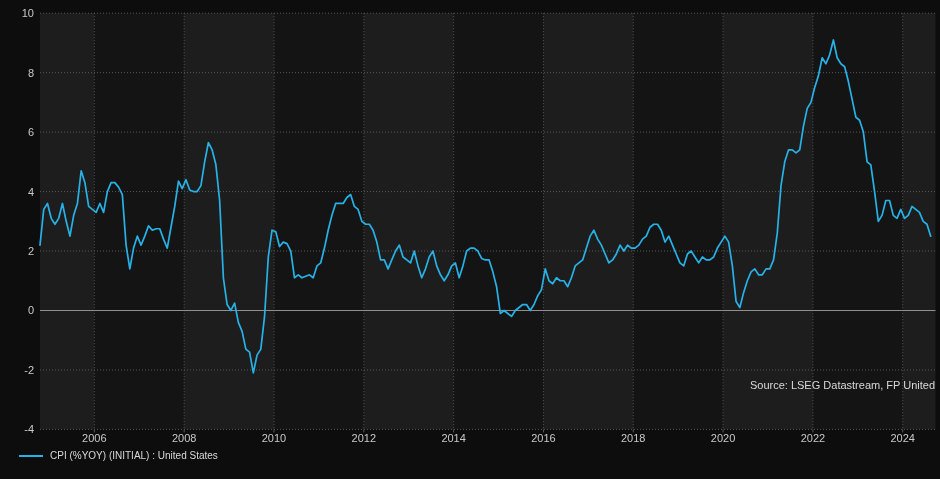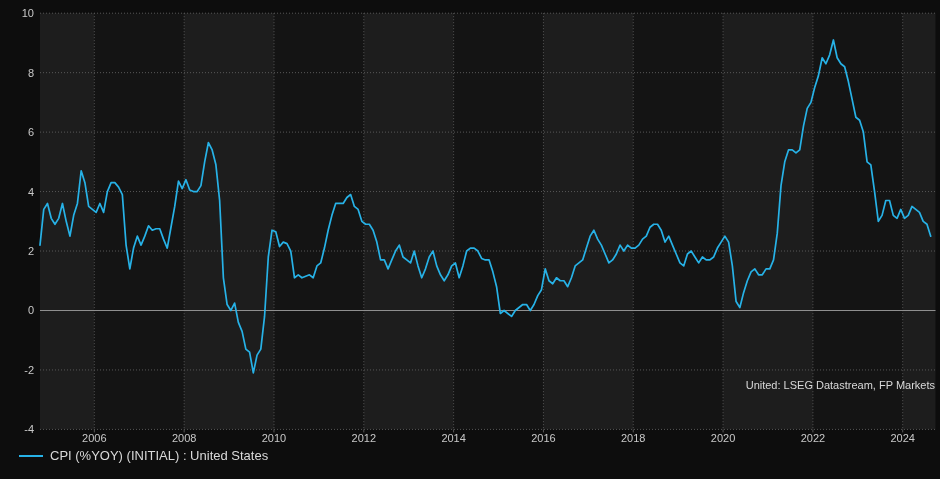--- a/index.html
+++ b/index.html
@@ -2,21 +2,21 @@
 <html><head>
 <meta charset="utf-8">
 <style>
   html,body{margin:0;padding:0;background:#0d0d0d;width:940px;height:479px;overflow:hidden;}
   #stage{position:relative;width:940px;height:395px;background:#0d0d0d;
          font-family:"Liberation Sans", sans-serif;}
   svg{position:absolute;left:0;top:0;display:block;}
   .axis-label{font-family:"Liberation Sans", sans-serif;font-size:11px;}
   #legend-row{position:absolute;left:19px;top:449px;display:flex;align-items:center;height:13px;}
   #legend-line{display:inline-block;width:24px;height:2px;margin-right:7px;}
-  #legend-text{font-size:13px;line-height:13px;}
+  #legend-text{font-size:10px;line-height:13px;}
   #source-note{position:absolute;right:5px;bottom:4px;font-size:11px;}
 </style>
 </head>
 <body>
 
 <div id="stage" style="background: rgb(13, 13, 13);">
   <svg width="940" height="479" viewBox="0 0 940 479" xmlns="http://www.w3.org/2000/svg">
     <g>
         <rect x="40" y="13.2" width="54.34077231695234" height="416.2" fill="#1d1d1d"></rect>
         <rect x="94.34077231695234" y="13.2" width="89.81945837512511" height="416.2" fill="#141414"></rect>
@@ -89,14 +89,14 @@
         <text x="812.8964393179533" y="442" text-anchor="middle" fill="#c9c9c9" class="axis-label">2022</text>
         <text x="902.7158976930784" y="442" text-anchor="middle" fill="#c9c9c9" class="axis-label">2024</text>
       </g>
   </svg>
 
   <div id="legend-row">
     <span id="legend-line" style="background: rgb(39, 178, 231);"></span>
     <span id="legend-text" style="color: rgb(217, 217, 217);">CPI (%YOY) (INITIAL) : United States</span>
   </div>
 
-  <div id="source-note" style="color: rgb(217, 217, 217);">United: LSEG Datastream, FP Markets</div>
+  <div id="source-note" style="color: rgb(217, 217, 217);">Source: LSEG Datastream, FP United</div>
 </div>
 
 </body></html>

